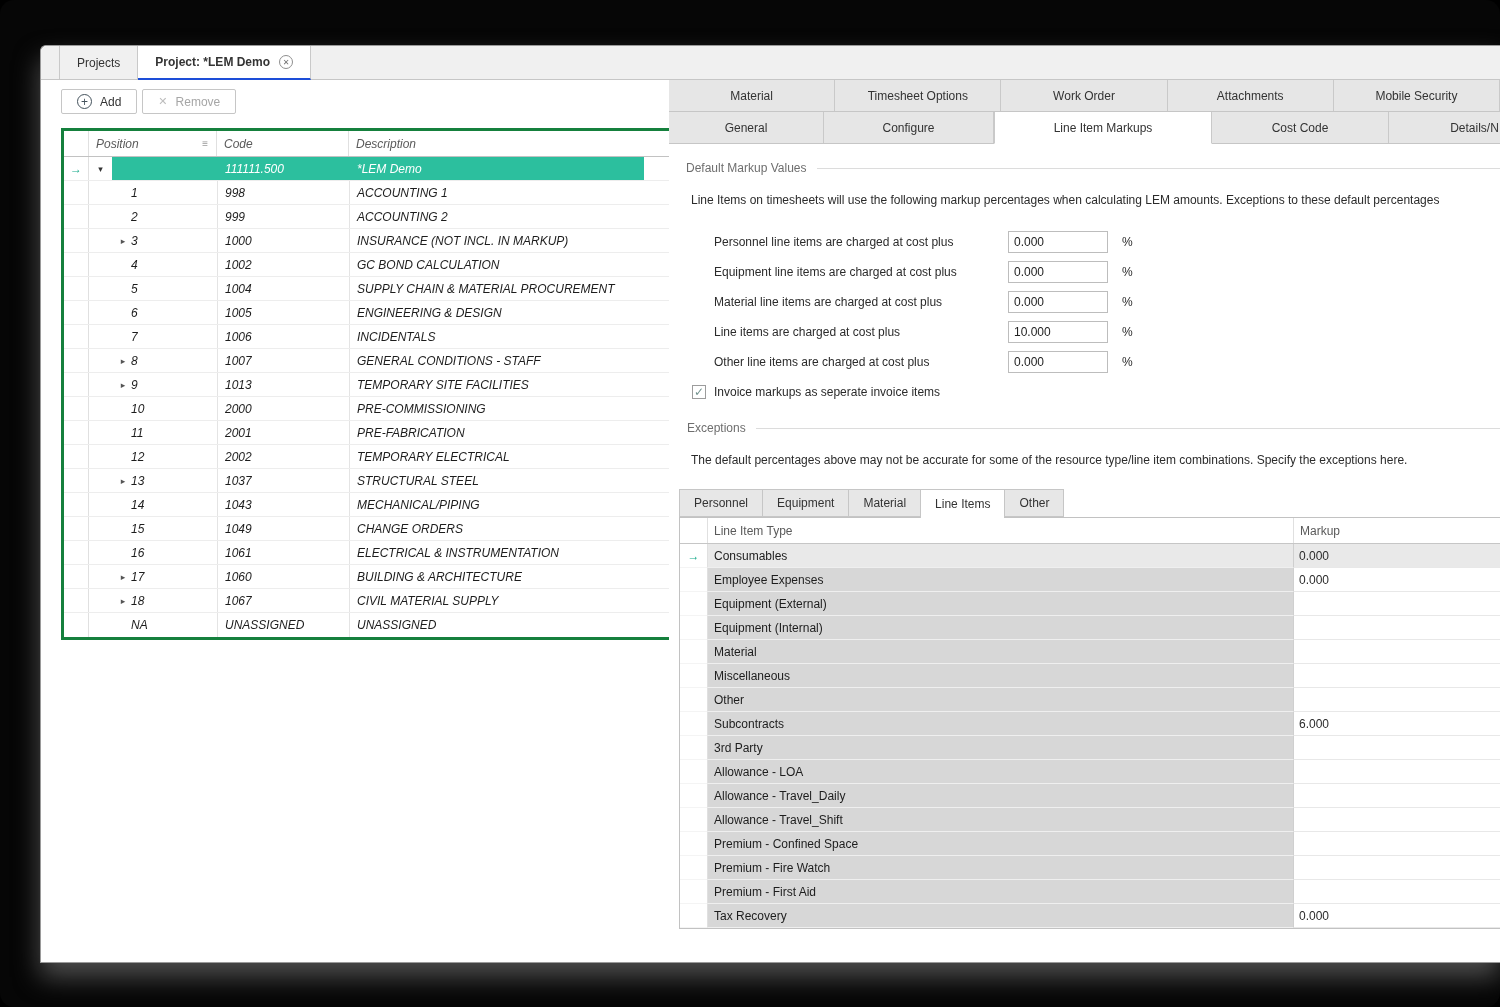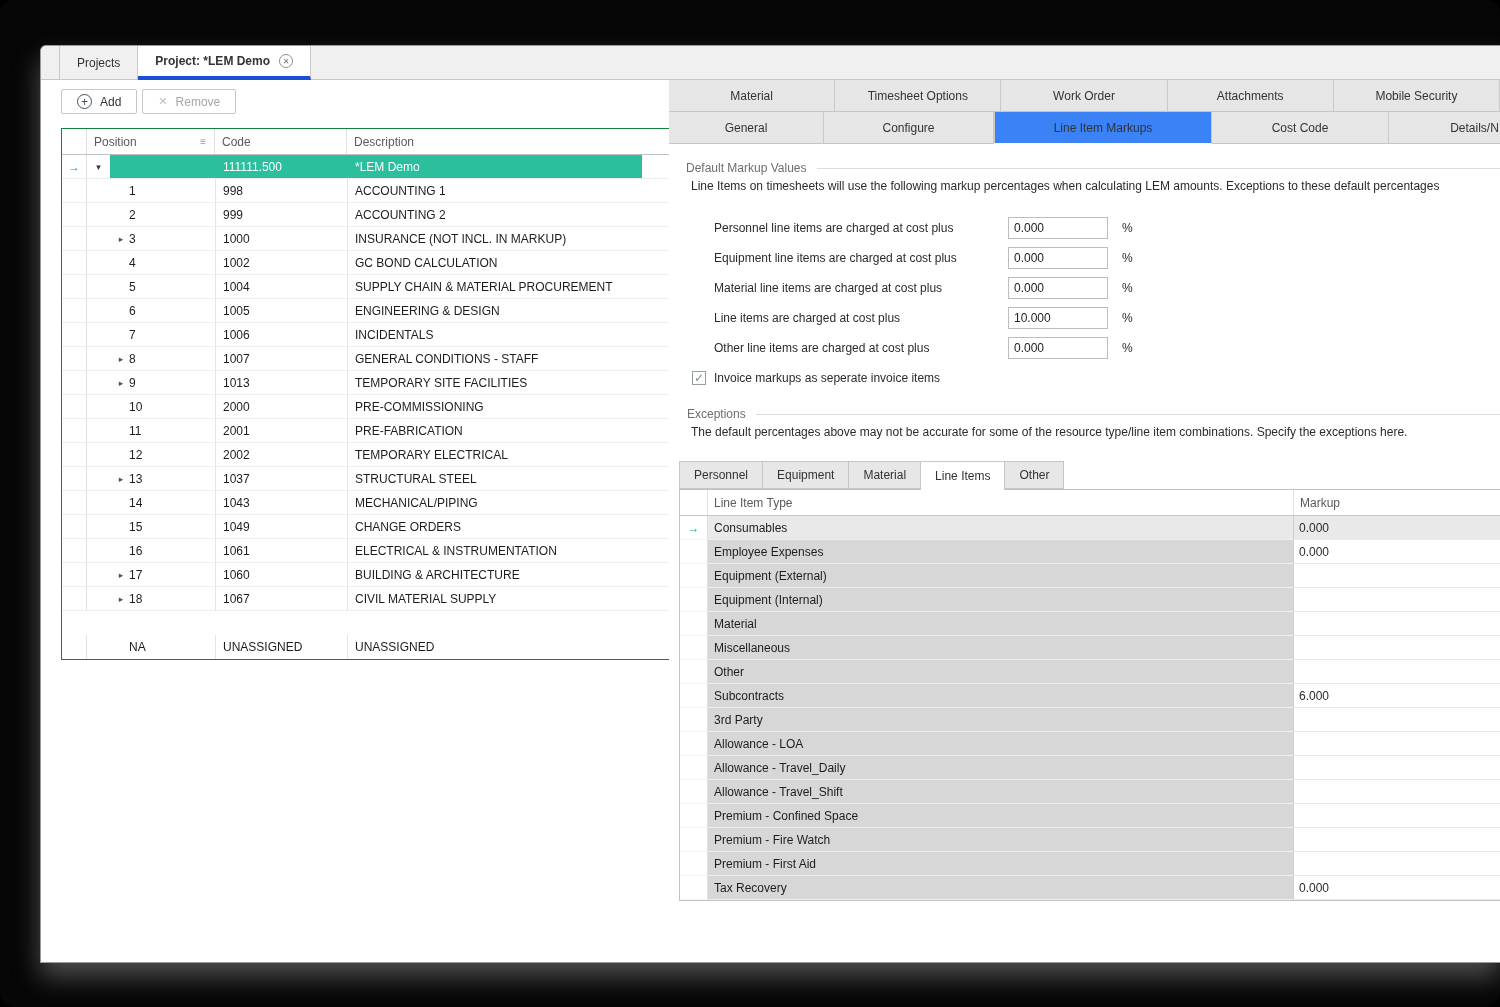--- a/index.html
+++ b/index.html
@@ -8,74 +8,74 @@
   .frame { position:relative; width:1500px; height:1007px; background:#060606; border-radius:14px; overflow:hidden; }
   .window { position:absolute; left:40px; top:45px; width:1460px; height:918px; background:#fff;
             border:1px solid #9a9a9a; border-right:none; border-radius:6px 0 0 0;
             box-shadow:0 14px 26px rgba(150,150,150,.5); overflow:hidden; }
 
   
   .doc-tabbar { height:34px; background:#f0f0f0; border-bottom:1px solid #c6c6c6; display:flex; align-items:stretch; padding-left:18px; border-radius:6px 0 0 0; }
   .doc-tab { display:flex; align-items:center; gap:9px; padding:0 17px; font-size:12px; color:#333;
              border-left:1px solid #c9c9c9; border-right:1px solid #c9c9c9; }
   .doc-tab + .doc-tab { border-left:none; }
-  .doc-tab.active { background:#fff; font-weight:bold; margin-bottom:-1px; border-bottom:4px solid #1d4ed8; }
+  .doc-tab.active { background:#fff; font-weight:bold; margin-bottom:-1px; border-bottom:2px solid #1d4ed8; }
   .tab-close { width:14px; height:14px; border:1px solid #8f8f8f; border-radius:50%; color:#6f6f6f;
                font-size:8px; display:flex; align-items:center; justify-content:center; font-weight:normal; }
 
   
   .main { position:absolute; top:34px; left:0; right:0; bottom:0; display:flex; background:#fff; }
   .left-panel { width:628px; position:relative; }
   .right-panel { flex:1; position:relative; overflow:hidden; }
 
   
   .toolbar { position:absolute; left:20px; top:9px; display:flex; gap:5px; }
   .btn { height:25px; display:inline-flex; align-items:center; gap:8px; padding:0 15px; background:#fff;
          border:1px solid #c6c6c6; border-radius:2px; font-size:12px; color:#333; cursor:default; }
   .icon-plus { width:15px; height:15px; border:1px solid #44525c; border-radius:50%; color:#44525c;
                font-size:12px; line-height:12px; display:flex; align-items:center; justify-content:center; }
   .btn.remove { color:#a6a6a6; }
   .icon-x { color:#bdbdbd; font-size:11px; }
 
   
-  .tree-grid { position:absolute; left:20px; top:48px; width:684px; border:1px solid #15803d; font-size:12px; background:#fff; }
+  .tree-grid { position:absolute; left:20px; top:48px; width:684px; border:3px solid #15803d; font-size:12px; background:#fff;font-style:italic; }
   .tg-header { display:grid; grid-template-columns:25px 128px 132px 295px; height:26px; color:#5a5a5a; border-bottom:1px solid #c2c2c2; }
   .tg-header .h { display:flex; align-items:center; padding-left:7px; border-right:1px solid #e0e0e0; overflow:hidden; }
   .tg-header .h:first-child { padding-left:0; }
   .tg-header .h:last-child { border-right:none; }
   .sort-icon { margin-left:auto; margin-right:8px; color:#9a9a9a; font-size:10px; }
   .tg-row { display:grid; grid-template-columns:25px 23px 105px 132px 295px; height:24px; border-bottom:1px solid #ededed; color:#1d1d1d; }
-  .tg-row:last-child { border-bottom:none;margin-top:24px; }
+  .tg-row:last-child { border-bottom:none; }
   .tg-cell { display:flex; align-items:center; overflow:hidden; white-space:nowrap; }
   .tg-gutter { border-right:1px solid #e0e0e0; justify-content:center; color:#19ab8b; font-weight:bold; font-size:12px; }
   .tg-indent { justify-content:center; color:#333; font-size:9px; }
   .tg-pos { padding-left:3px; }
   .tg-caret { width:16px; font-size:9px; color:#555; text-align:center; flex:0 0 16px; }
   .tg-code { padding-left:7px; border-left:1px solid #e4e4e4; }
   .tg-desc { padding-left:7px; border-left:1px solid #e4e4e4; }
   .tg-row.selected .tg-pos, .tg-row.selected .tg-code, .tg-row.selected .tg-desc
     { background:#2cbf9e; color:#fff; border-left-color:#2cbf9e; }
 
   
   .tabs1, .tabs2 { display:flex; height:32px; background:#ececec; border-bottom:1px solid #c6c6c6; }
   .rtab { display:flex; align-items:center; justify-content:center; font-size:12px; color:#333;
           background:#e6e6e6; border-right:1px solid #c9c9c9; white-space:nowrap; overflow:hidden; }
   .tabs1 .rtab { flex:1; }
   .tabs2 .rtab { flex:0 0 auto; }
   .tabs2 .rtab:nth-child(1){ width:155px; } .tabs2 .rtab:nth-child(2){ width:170px; }
   .tabs2 .rtab:nth-child(3){ width:218px; } .tabs2 .rtab:nth-child(4){ width:177px; }
   .tabs2 .rtab:nth-child(5){ width:172px; }
-  .tabs2 .rtab.active { background:#3b82f6; margin-bottom:-1px; border-bottom:1px solid #fff; border-left:1px solid #c9c9c9; }
+  .tabs2 .rtab.active { background:#ffffff; margin-bottom:-1px; border-bottom:1px solid #fff; border-left:1px solid #c9c9c9; }
 
   
   .rp-content { position:absolute; top:64px; left:0; right:0; bottom:0; padding:17px 0 0 10px; overflow:hidden; background:#fff; }
   .section-head { display:flex; align-items:center; gap:10px; font-size:12px; color:#6e6e6e;margin-left:8px; }
   .section-head.first { margin-left:7px; }
   .section-head .rule { flex:1; height:1px; background:#dcdcdc; }
-  .para { font-size:12px; color:#2b2b2b; margin:4px 0 0 12px; white-space:nowrap; overflow:hidden; }
+  .para { font-size:12px; color:#2b2b2b; margin:18px 0 0 12px; white-space:nowrap; overflow:hidden; }
   .fields { margin-top:24px; }
   .field-row { display:flex; align-items:center; height:22px; margin:0 0 8px 35px; }
   .field-row.gap { margin-top:6px; }
   .f-label { width:294px; font-size:12px; color:#2b2b2b; }
   .f-input { width:100px; height:22px; border:1px solid #bdbdbd; font-size:12px; padding:0 5px; color:#222;
              font-family:"Liberation Sans","DejaVu Sans",sans-serif; background:#fff; }
   .f-suffix { margin-left:14px; font-size:12px; color:#2b2b2b; }
   .cb-row { display:flex; align-items:center; gap:8px; margin:12px 0 0 13px; font-size:12px; color:#2b2b2b; }
   .cb-box { width:14px; height:14px; border:1px solid #9c9c9c; background:#fff; display:flex; align-items:center;
             justify-content:center; color:#72928e; font-size:12px; line-height:12px; }

